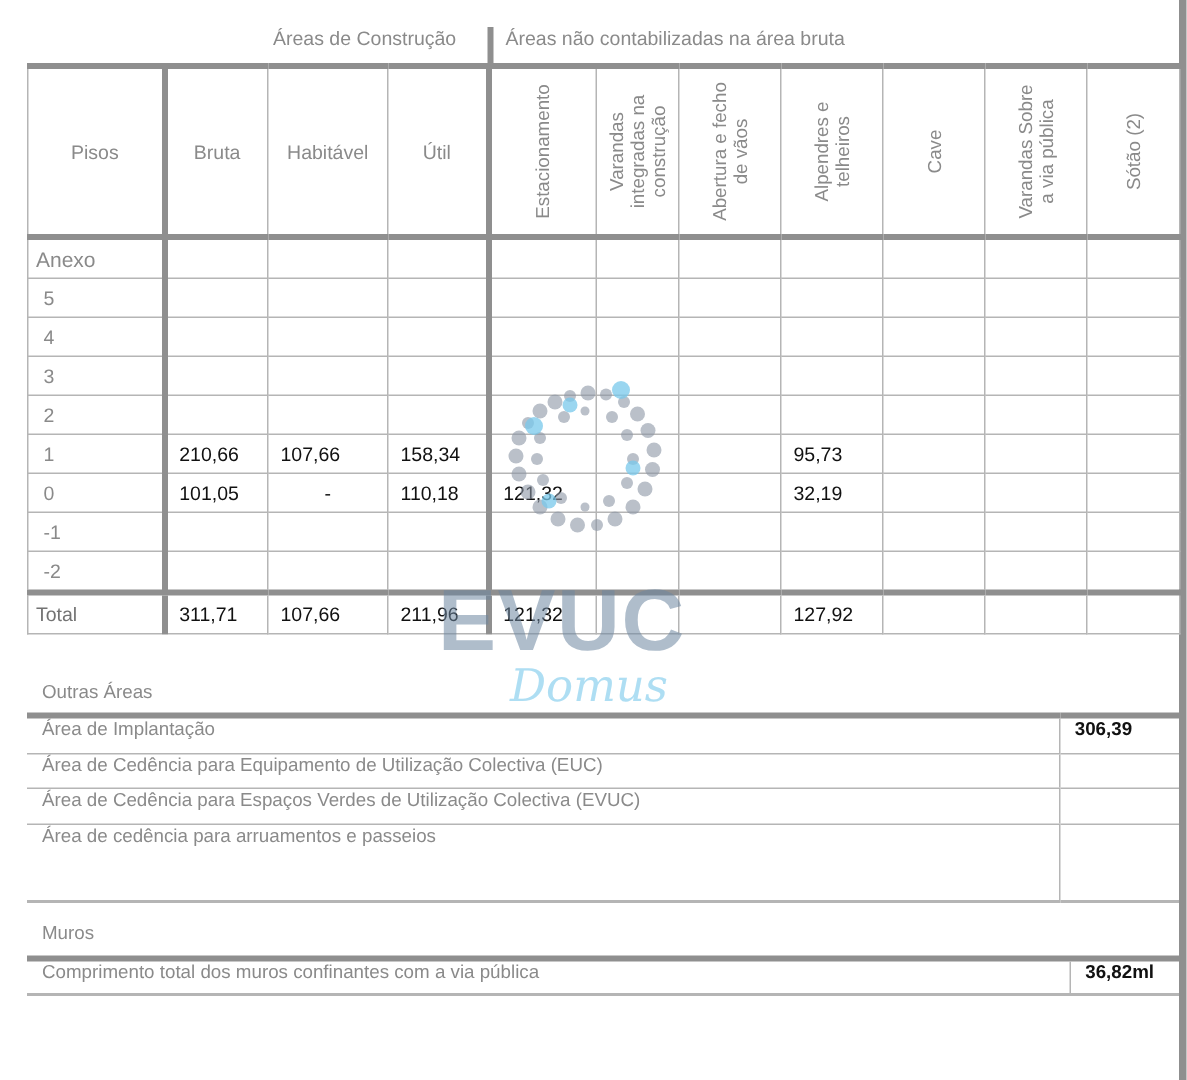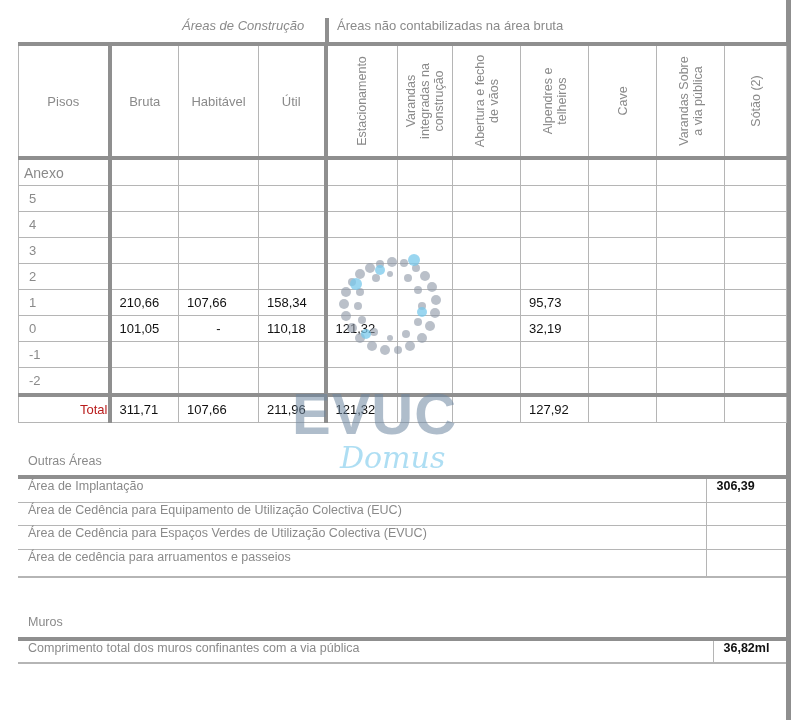--- a/index.html
+++ b/index.html
@@ -15,39 +15,39 @@
   table.main thead th { height:110px; border-top:4px solid #8f8f8f; border-bottom:4px solid #8f8f8f; font-size:13px; color:#8a8a8a; vertical-align:middle; text-align:center; }
   table.main th.rot { position:relative; }
   .rot-text { position:absolute; left:50%; top:50%; transform:translate(-50%,-50%) rotate(-90deg); white-space:nowrap; text-align:center; line-height:14px; font-size:12.5px; }
   table.main tbody td { height:25px; font-size:13px; }
   td.piso { color:#8a8a8a; font-weight:bold; padding-left:10px !important; font-size:14px; }
   td.piso.anexo { padding-left:5px !important; font-size:14px; }
   td.val { color:#111; font-weight:bold; padding-left:8px !important; font-size:13px; }
   td.val.center { text-align:center; padding-left:0 !important; }
   .thick-left { border-left:4px solid #8f8f8f !important; }
   tr.total td { border-top:4px solid #8f8f8f; height:26px; }
-  td.total-label { color:#b91c1c; font-weight:bold; font-size:14px; padding-left:5px !important;text-align:right; }
+  td.total-label { color:#737373; font-weight:bold; font-size:14px; padding-left:5px !important; }
 
   .section-title { position:absolute; left:28px; font-size:12.5px; color:#8a8a8a; }
   table.sub { position:absolute; left:18px; border-collapse:collapse; table-layout:fixed; width:768px; }
   table.sub td { border-bottom:1px solid #b5b5b5; font-size:12.5px; color:#8a8a8a; padding:0 0 0 10px; vertical-align:top; }
   table.sub tr:first-child td { border-top:4px solid #8f8f8f; }
   table.sub td.v { border-left:1px solid #b5b5b5; color:#111; font-weight:bold; }
   table.sub tr:last-child td { border-bottom:2px solid #b5b5b5; }
 
   .wm-logo { position:absolute; left:330px; top:250px; width:125px; height:115px; pointer-events:none; }
   .wm-text { position:absolute; left:292px; top:380px; font-size:58px; font-weight:bold; color:rgba(110,135,160,0.55); letter-spacing:1px; pointer-events:none; font-family:"Liberation Sans", sans-serif; }
   .wm-script { position:absolute; left:340px; top:440px; font-size:30px; font-style:italic; color:rgba(120,200,235,0.6); pointer-events:none; font-family:"DejaVu Serif", serif; }
 </style>
 </head>
 <body>
 
 <div class="right-bar"></div>
 
-<div class="group-head" style="left:182px;font-style:italic;">Áreas de Construção</div>
+<div class="group-head" style="left:182px;">Áreas de Construção</div>
 <div class="group-divider"></div>
 <div class="group-head" style="left:337px;">Áreas não contabilizadas na área bruta</div>
 
 <table class="main">
   <colgroup>
     <col style="width:91px">
       <col style="width:69px">
       <col style="width:80px">
       <col style="width:67px">
     <col style="width:72px">
@@ -234,21 +234,21 @@
     <td class="v">306,39</td>
   </tr>
   <tr style="height:23px">
     <td>Área de Cedência para Equipamento de Utilização Colectiva (EUC)</td>
     <td class="v"></td>
   </tr>
   <tr style="height:24px">
     <td>Área de Cedência para Espaços Verdes de Utilização Colectiva (EVUC)</td>
     <td class="v"></td>
   </tr>
-  <tr style="height:28px">
+  <tr style="height:52px">
     <td>Área de cedência para arruamentos e passeios</td>
     <td class="v"></td>
   </tr>
 </tbody>
   </table>
 
 <div class="section-title" style="top:615px;">Muros</div>
 <table class="sub" style="top:637px;">
   <colgroup>
       <col style="width:695px">

